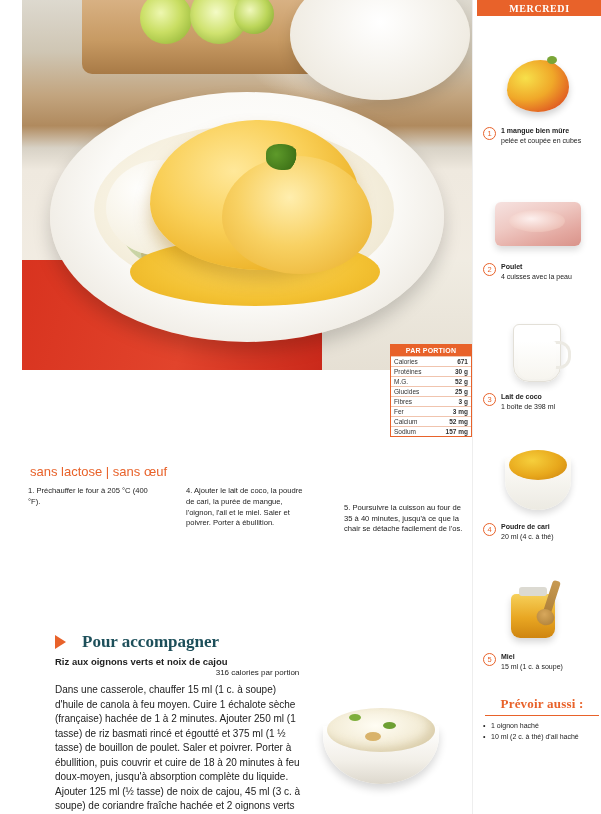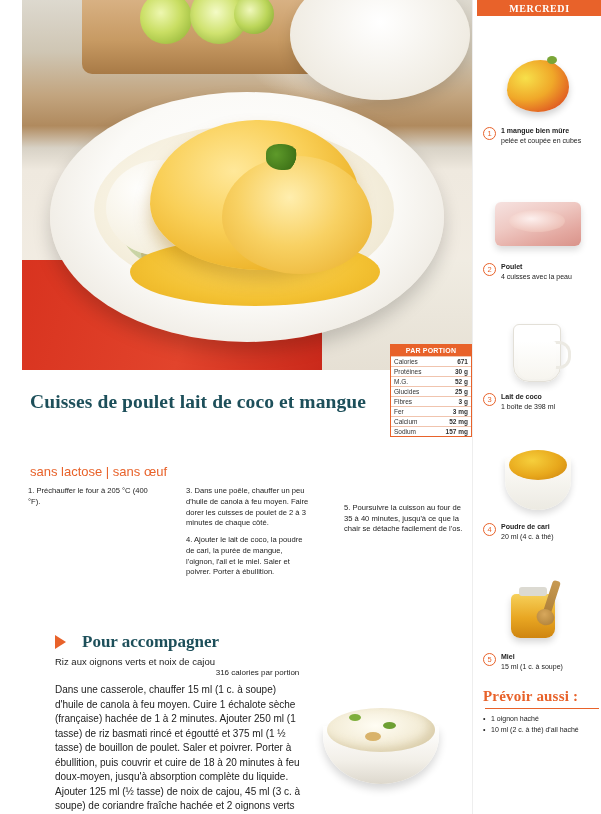--- a/index.html
+++ b/index.html
@@ -118,21 +118,21 @@
     display: flex; gap: 32px;
   }
   .col { width: 136px; font-size: 7.6px; line-height: 1.42; color: #222; }
   .step { margin-bottom: 6px; }
 
   
   .acc { position: absolute; left: 55px; top: 632px; width: 405px; }
   .acc-head { display: flex; align-items: center; gap: 16px; }
   .acc-tri { width: 0; height: 0; border-left: 11px solid #e8622a; border-top: 7px solid transparent; border-bottom: 7px solid transparent; }
   .acc-title { font-family: "Liberation Serif", serif; font-size: 17px; font-weight: bold; color: #1d4f5a; }
-  .acc-sub { margin-top: 4px; font-size: 9.5px; font-weight: normal; color: #222; }
+  .acc-sub { margin-top: 4px; font-size: 9.5px; font-weight: bold; color: #222; }
   .acc-cal { font-size: 8px; color: #222; margin-top: 1px; text-align: center; }
   .acc-body { margin-top: 6px; width: 248px; font-size: 10px; line-height: 1.45; color: #222; }
   .acc-bowl {
     position: absolute; left: 262px; top: 58px; width: 128px; height: 96px;
   }
   .acc-bowl .b {
     position: absolute; left: 6px; top: 36px; width: 116px; height: 58px;
     border-radius: 0 0 58px 58px / 0 0 48px 48px;
     background: linear-gradient(180deg, #ffffff 0%, #f2efe8 60%, #ddd8cd 100%);
     box-shadow: 0 5px 9px rgba(0,0,0,.16);
@@ -203,22 +203,22 @@
     background: linear-gradient(180deg, #f6d05a 0%, #e8a622 55%, #cf8510 100%);
     box-shadow: 0 4px 7px rgba(0,0,0,.16);
   }
   .honey-jar:before { content:""; position:absolute; left: 8px; top: -7px; width: 28px; height: 9px; border-radius: 3px; background:#dcdad2; }
   .dipper { position:absolute; left: 74px; top: 2px; width: 8px; height: 40px; background: linear-gradient(180deg,#c89a52,#a97b34); border-radius: 3px; transform: rotate(18deg); }
   .dipper:after { content:""; position:absolute; left:-5px; bottom:-6px; width: 18px; height: 16px; border-radius: 50%;
     background: radial-gradient(circle at 40% 35%, #d8a85c, #a97b34); }
 
   .prevoir { position: absolute; left: 10px; top: 688px; width: 118px; }
   .prevoir-h {
-    font-family: "Liberation Serif", serif; font-weight: bold; font-size: 15px; color: #e8622a;
-    letter-spacing: .2px;
+    font-family: "Liberation Serif", serif; font-weight: bold; font-size: 13px; color: #e8622a;
+    text-align: center; letter-spacing: .2px; margin-top: 8px;
   }
   .prevoir-line { height: 1px; background: #e8622a; margin: 3px 2px 5px 2px; }
   .prevoir li { list-style: none; font-size: 7px; color: #222; line-height: 1.5; padding-left: 8px; position: relative; }
   .prevoir li:before { content: "•"; position: absolute; left: 0; color: #222; }
 </style>
 </head>
 <body>
 
 <div class="page">
 
@@ -269,29 +269,27 @@
       <div class="nutri-row">
         <span>Calcium</span>
         <span class="v">52 mg</span>
       </div>
       <div class="nutri-row">
         <span>Sodium</span>
         <span class="v">157 mg</span>
       </div>
     </div>
 
-    <div class="title">Cuisses de poulet lait de coco et mangue</div>
     <div class="tags">sans lactose | sans œuf</div>
 
     <div class="cols">
       <div class="col">
         <p class="step">1. Préchauffer le four à 205 °C (400 °F).</p>
       </div>
       <div class="col">
-        <p class="step">3. Dans une poêle, chauffer un peu d'huile de canola à feu moyen. Faire dorer les cuisses de poulet de 2 à 3 minutes de chaque côté.</p>
         <p class="step">4. Ajouter le lait de coco, la poudre de cari, la purée de mangue, l'oignon, l'ail et le miel. Saler et poivrer. Porter à ébullition.</p>
       </div>
       <div class="col">
         <p class="step">&nbsp;</p>
         <p class="step">5. Poursuivre la cuisson au four de 35 à 40 minutes, jusqu'à ce que la chair se détache facilement de l'os.</p>
       </div>
     </div>
 
     <div class="acc">
       <div class="acc-head">

